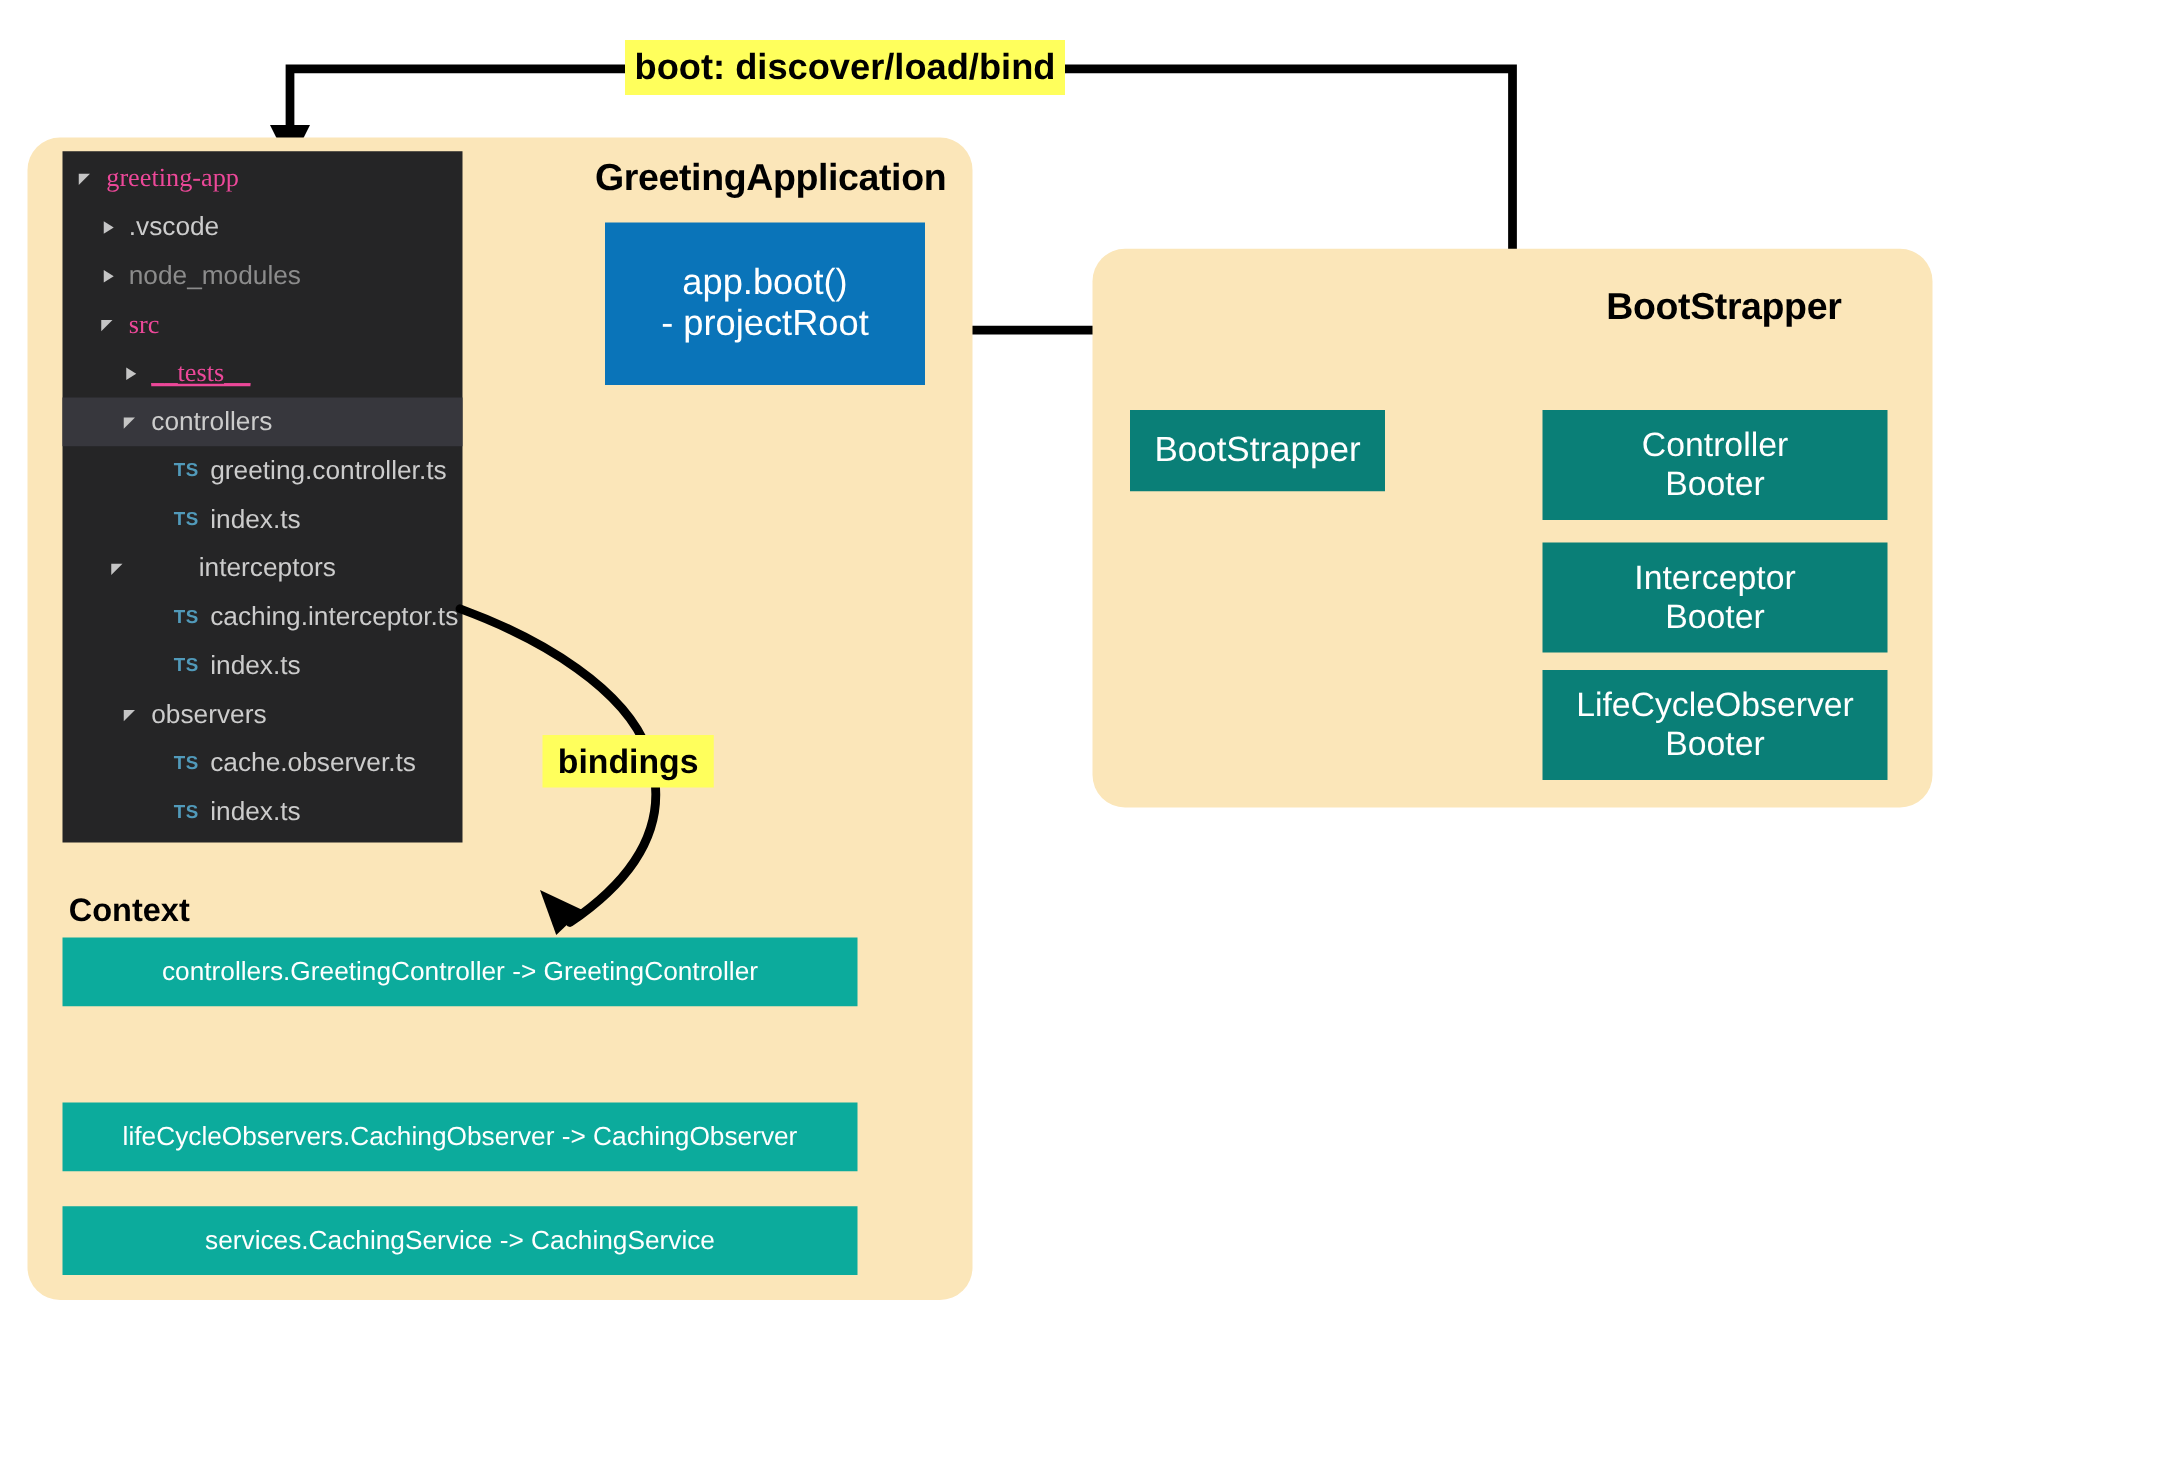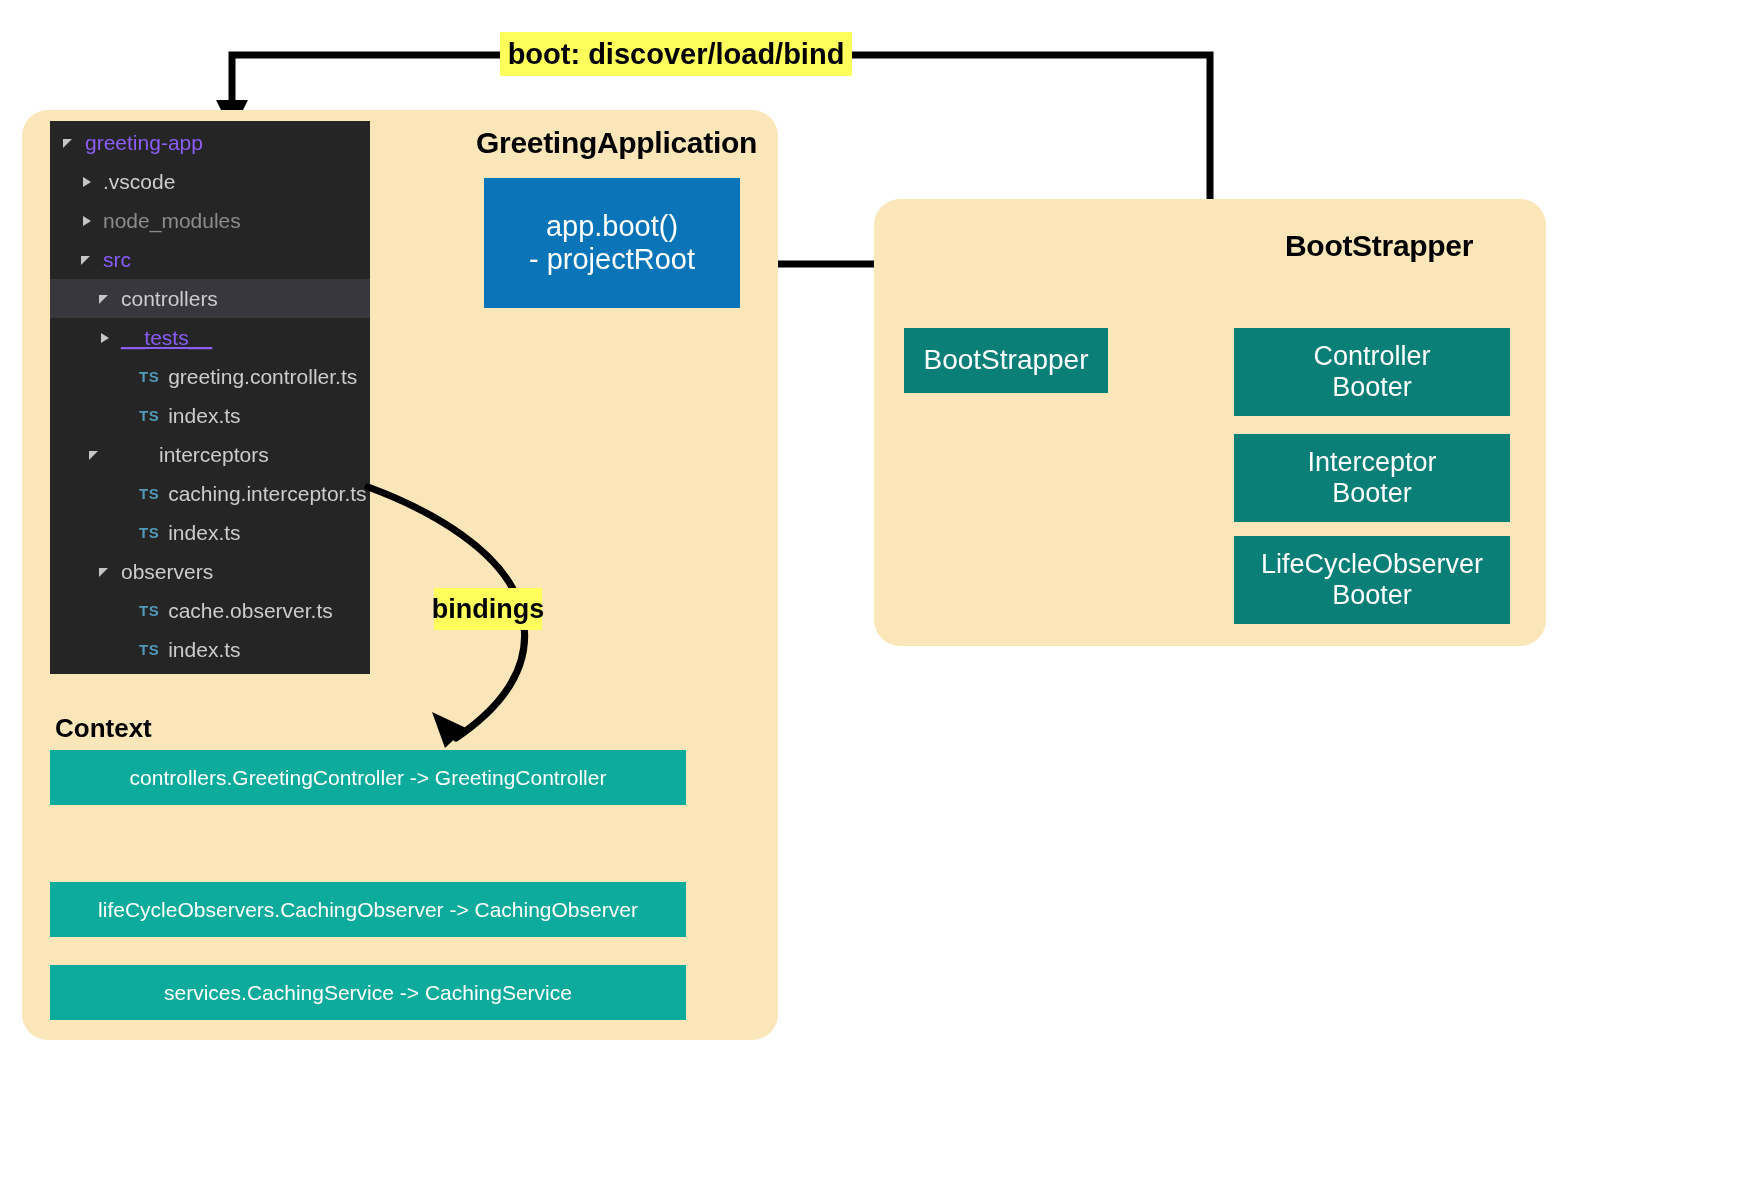--- a/index.html
+++ b/index.html
@@ -29,21 +29,21 @@
   
   #tree{position:absolute;left:50px;top:121px;width:320px;height:553px;
         background:#252526;z-index:20;padding-top:2px;box-sizing:border-box;}
   .row{height:39px;display:flex;align-items:center;font-size:21px;color:#cccccc;
        white-space:nowrap;box-sizing:border-box;}
   .row.sel{background:#37373d;}
   .row .tw{width:16px;flex:0 0 16px;display:flex;align-items:center;justify-content:center;
            color:#c5c5c5;}
   .tw svg{display:block;}
   .row .lbl{}
-  .row.accent .lbl{color:#8b5cf6;}
+  .row.accent .lbl{color:#ec4899;font-family:Liberation Serif, serif;}
   .row.dim .lbl{color:#8c8c8c;}
   .row.u .lbl{text-decoration:underline;}
   .tsi{flex:0 0 auto;color:#519aba;font-size:15px;font-weight:bold;
        letter-spacing:0.5px;margin-right:9px;}
 
   
   .box{position:absolute;display:flex;align-items:center;justify-content:center;
        text-align:center;color:#ffffff;box-sizing:border-box;z-index:25;line-height:1.15;}
   #box-appboot{left:484px;top:178px;width:256px;height:130px;background:#0a74b9;
                font-size:29px;}
@@ -60,21 +60,21 @@
            font-size:21px;z-index:25;white-space:nowrap;}
   #bind-0{top:750px;}
   #bind-1{top:817px;}
   #bind-2{top:882px;}
   #bind-3{top:965px;}
 
   
   .hl{position:absolute;background:#ffff5c;color:#000;font-weight:bold;
       z-index:45;white-space:nowrap;display:flex;align-items:center;justify-content:center;}
   #hl-boot{left:500px;top:32px;width:352px;height:44px;font-size:29px;}
-  #hl-bindings{left:434px;top:588px;width:108px;height:42px;font-size:27px;}
+  #hl-bindings{left:434px;top:588px;width:137px;height:42px;font-size:27px;}
 </style>
 </head>
 <body>
 
 <div id="stage">
 
   <svg class="wires under" viewBox="0 0 1746 1186">
     <g fill="none" stroke="#000" stroke-width="7" stroke-linecap="butt">
 
       <path d="M1210,225 L1210,55 L232,55 L232,108"></path>
@@ -126,37 +126,37 @@
       </div>
       <div class="row accent" style="padding-left: 28px;">
         <span class="tw">
           <svg width="14" height="14" viewBox="0 0 14 14">
             <polygon points="2,3 11,3 2,12" fill="#c5c5c5"></polygon>
           </svg>
         </span>
         <span style="width: 9px; flex: 0 0 9px;"></span>
         <span class="lbl">src</span>
       </div>
+      <div class="row accent u" style="padding-left: 46px;">
+        <span class="tw">
+          <svg width="14" height="14" viewBox="0 0 14 14">
+            <polygon points="4,2 12,7 4,12" fill="#c5c5c5"></polygon>
+          </svg>
+        </span>
+        <span style="width: 9px; flex: 0 0 9px;"></span>
+        <span class="lbl">__tests__</span>
+      </div>
       <div class="row sel" style="padding-left: 46px;">
         <span class="tw">
           <svg width="14" height="14" viewBox="0 0 14 14">
             <polygon points="2,3 11,3 2,12" fill="#c5c5c5"></polygon>
           </svg>
         </span>
         <span style="width: 9px; flex: 0 0 9px;"></span>
         <span class="lbl">controllers</span>
-      </div>
-      <div class="row accent u" style="padding-left: 46px;">
-        <span class="tw">
-          <svg width="14" height="14" viewBox="0 0 14 14">
-            <polygon points="4,2 12,7 4,12" fill="#c5c5c5"></polygon>
-          </svg>
-        </span>
-        <span style="width: 9px; flex: 0 0 9px;"></span>
-        <span class="lbl">__tests__</span>
       </div>
       <div class="row" style="padding-left: 64px;">
         <span class="tw"></span>
         <span style="width: 9px; flex: 0 0 9px;"></span>
         <span class="tsi">TS</span>
         <span class="lbl">greeting.controller.ts</span>
       </div>
       <div class="row" style="padding-left: 64px;">
         <span class="tw"></span>
         <span style="width: 9px; flex: 0 0 9px;"></span>

